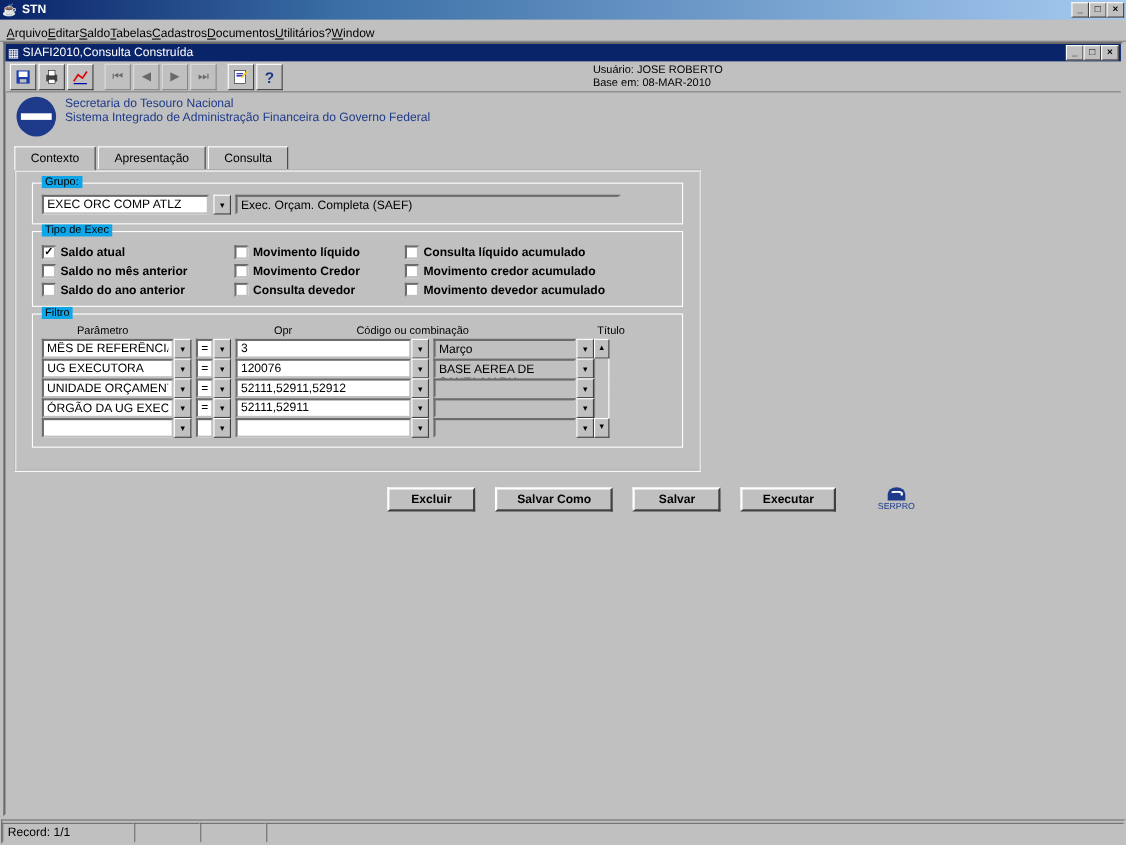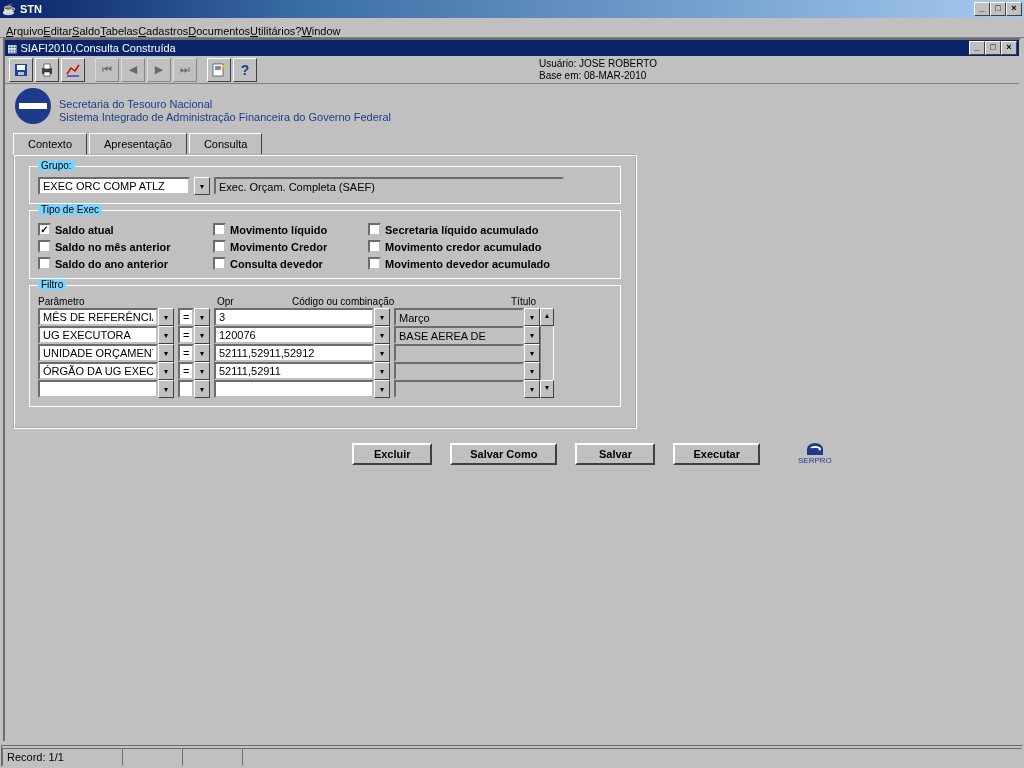--- a/index.html
+++ b/index.html
@@ -19,44 +19,44 @@
 
 .child-title { height: 16px; background: #0a246a; color: white; display: flex; align-items: center; padding: 0 2px; font-size: 11px; }
 .child-title .t { flex: 1; font-weight: normal; }
 
 .toolbar { height: 28px; background: #c0c0c0; border-bottom: 1px solid #808080; display: flex; align-items: center; padding: 2px 4px; gap: 2px; }
 .tb-btn { width: 24px; height: 24px; border: 1px solid; border-color: #fff #404040 #404040 #fff; background: #c0c0c0; display: flex; align-items: center; justify-content: center; cursor: pointer; }
 .tb-btn.disabled { opacity: .45; cursor: default; }
 .tb-sep { width: 6px; }
 .tb-info { margin-left: 280px; font-size: 10px; line-height: 12px; }
 
-.org-header { display: flex; align-items: flex-end; gap: 8px; padding: 4px 10px 8px; }
+.org-header { display: flex; align-items: flex-start; gap: 8px; padding: 4px 10px 8px; }
 .org-logo { width: 36px; height: 36px; border-radius: 50%; background: #1e3a8a; position: relative; }
 .org-logo::before { content: ""; position: absolute; left: 4px; right: 4px; top: 15px; height: 6px; background: #fff; }
 .org-text { color: #1e3a8a; font-size: 11px; line-height: 13px; }
 
 .tabs-row { display: flex; margin-left: 8px; }
 .tab { padding: 4px 14px; background: #c0c0c0; border: 1px solid; border-color: #fff #404040 #808080 #fff; cursor: pointer; position: relative; top: 1px; margin-right: 2px; }
 .tab.active { border-bottom: 1px solid #c0c0c0; z-index: 2; font-weight: normal; }
 
 .panel { border: 2px groove #fff; background: #c0c0c0; padding: 10px 14px 14px; margin: 0 8px; width: 624px; position: relative; }
 
 .fieldset { border: 1px groove #fff; padding: 10px 8px 8px; margin-bottom: 6px; position: relative; }
-.fieldset .legend { position: absolute; top: -7px; left: 8px; background: #7dd3fc; padding: 0 3px; font-size: 10px; }
+.fieldset .legend { position: absolute; top: -7px; left: 8px; background: #0ea5e9; padding: 0 3px; font-size: 10px; }
 
 .row-top { display: flex; gap: 4px; align-items: center; }
 .inset-input { background: white; border: 2px inset #c0c0c0; padding: 2px 3px; font-size: 11px; height: 18px; font-family: Arial; }
 .inset-readonly { background: #c0c0c0; border: 2px inset #c0c0c0; padding: 2px 3px; font-size: 11px; height: 18px; }
 .dd-btn { width: 16px; height: 18px; background: #c0c0c0; border: 1px solid; border-color: #fff #404040 #404040 #fff; display: flex; align-items: center; justify-content: center; font-size: 8px; cursor: pointer; }
 
 .checks-grid { display: grid; grid-template-columns: 175px 155px auto; row-gap: 4px; margin-top: 2px; }
 .chk { display: flex; align-items: center; gap: 4px; font-size: 11px; font-weight: bold; }
 .chk-box { width: 13px; height: 13px; background: white; border: 2px inset #c0c0c0; display: flex; align-items: center; justify-content: center; font-size: 10px; line-height: 9px; }
 
-.filter-headers { display: grid; grid-template-columns: 120px 16px 4px 16px 16px 4px 160px 16px 4px 130px 16px 14px; font-size: 10px; margin-bottom: 1px; column-gap: 13px; }
+.filter-headers { display: grid; grid-template-columns: 120px 16px 4px 16px 16px 4px 160px 16px 4px 130px 16px 14px; font-size: 10px; margin-bottom: 1px; column-gap: 13px; margin-left: 32px; }
 .filter-row { display: grid; grid-template-columns: 120px 16px 4px 16px 16px 4px 160px 16px 4px 130px 16px 14px; margin-bottom: 0; align-items: stretch; }
 .filter-row .inset-input, .filter-row .inset-readonly { height: 18px; width: 100%; }
 .scroll-btn { width: 14px; height: 18px; background: #c0c0c0; border: 1px solid; border-color: #fff #404040 #404040 #fff; font-size: 8px; text-align: center; line-height: 14px; cursor: pointer; }
 
 .btn-row { display: flex; gap: 18px; justify-content: center; margin-top: 14px; align-items: flex-start; margin-left: 160px; }
 .push-btn { padding: 3px 18px; background: #c0c0c0; border: 2px solid; border-color: #fff #404040 #404040 #fff; font-size: 11px; font-weight: bold; cursor: pointer; font-family: Arial; min-width: 80px; }
 .serpro { margin-left: 20px; text-align: center; font-size: 8px; color: #1e3a8a; }
 .serpro-ico { width: 16px; height: 12px; margin: 0 auto 1px; background: #1e3a8a; border-radius: 50% 50% 0 0; position: relative; }
 .serpro-ico::after { content: ""; position: absolute; inset: 3px 2px; border: 2px solid #fff; border-radius: 50%; border-bottom-color: transparent; border-left-color: transparent; }
 
@@ -174,21 +174,21 @@
         <label class="chk">
             <span class="chk-box">✓</span>
             <span>Saldo atual</span>
           </label>
         <label class="chk">
             <span class="chk-box"></span>
             <span>Movimento líquido</span>
           </label>
         <label class="chk">
             <span class="chk-box"></span>
-            <span>Secretaria líquido acumulado</span>
+            <span>Consulta líquido acumulado</span>
           </label>
         <label class="chk">
             <span class="chk-box"></span>
             <span>Saldo no mês anterior</span>
           </label>
         <label class="chk">
             <span class="chk-box"></span>
             <span>Movimento Credor</span>
           </label>
         <label class="chk">

